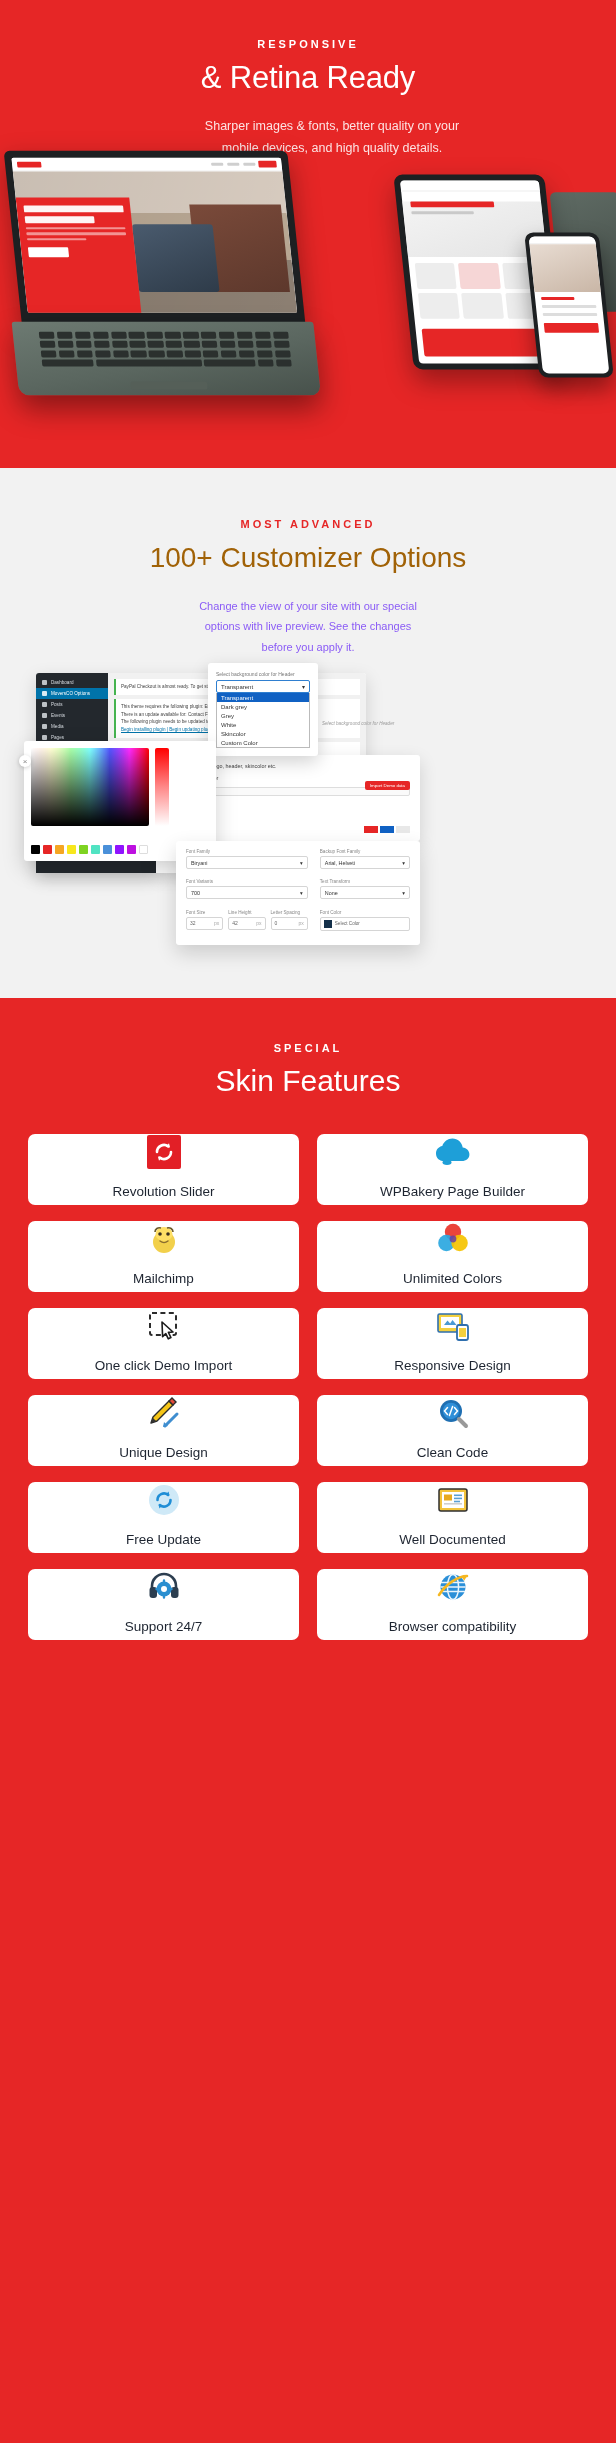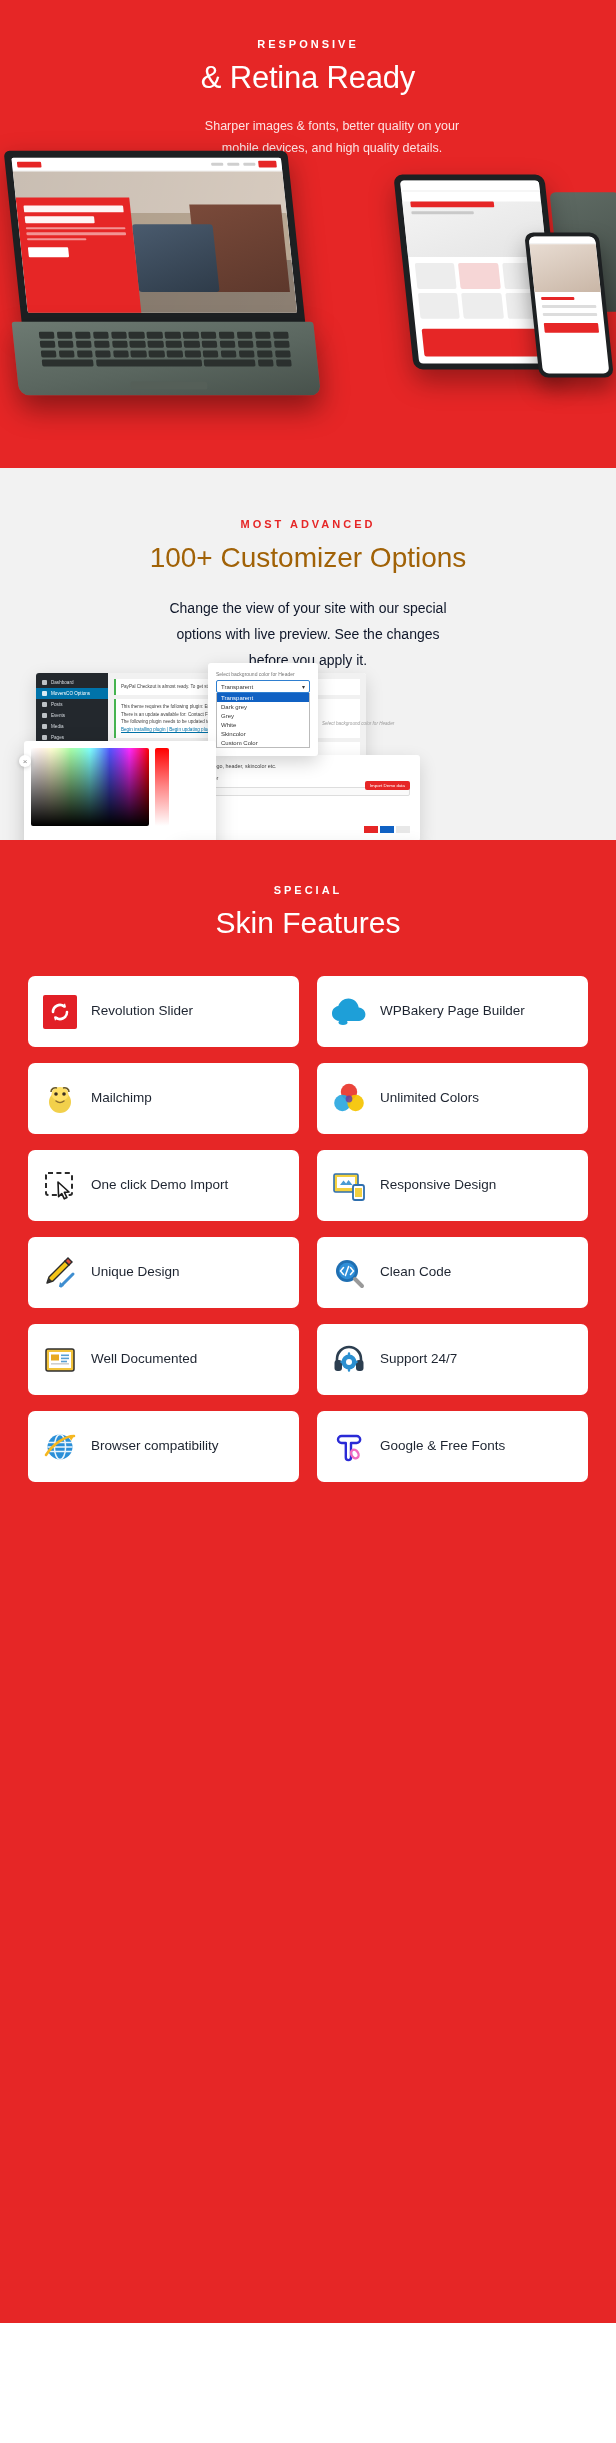--- a/index.html
+++ b/index.html
@@ -193,33 +193,33 @@
     position: absolute; right: -10px; top: 52px;
     width: 70px; height: 120px;
     background: linear-gradient(160deg,#5f6b64,#414a45);
     border-radius: 6px;
     transform: rotate(-6deg) skewY(6deg);
   }
 
   
   #customizer {
     background: #f2f2f2;
-    height: 372px;
+    height: 530px;
     position: relative;
     overflow: hidden;
   }
   #customizer .eyebrow { color: #e62626; padding-top: 50px; }
   #customizer .sec-title {
     color: #a16207;
     font-size: 28px;
     margin-top: 12px;
   }
   #customizer .sec-desc {
-    color: #0f172a;
-    font-size: 14px;
+    color: #8b5cf6;
+    font-size: 11px;
     margin-top: 22px;
     line-height: 1.85;
   }
 
   .mock { position: absolute; left: 0; top: 195px; width: 616px; height: 335px; }
 
   
   .wp {
     position: absolute; left: 36px; top: 10px;
     width: 330px; height: 150px;
@@ -385,20 +385,21 @@
     gap: 16px 18px;
   }
   .card {
     background: #ffffff;
     border-radius: 7px;
     height: 71px;
     display: flex;
     align-items: center;
     gap: 13px;
     padding: 0 14px;
+    flex-direction: column;
   }
   .card .ic-wrap {
     width: 36px; height: 36px;
     flex: 0 0 36px;
     display: flex; align-items: center; justify-content: center;
   }
   .card .ic-wrap svg { display: block; }
   .card .label {
     font-size: 13.5px;
     color: #1d2430;
@@ -832,20 +833,32 @@
         <svg width="34" height="34" viewBox="0 0 34 34">
             <circle cx="15" cy="15" r="11" fill="#1f6fb2"></circle>
             <circle cx="15" cy="15" r="8.2" fill="#2f8fd8"></circle>
             <path d="M11.5 11.5L8.5 15l3 3.5M18.5 11.5L21.5 15l-3 3.5M16.6 10.4l-3.2 9.2" stroke="#fff" stroke-width="1.5" fill="none" stroke-linecap="round"></path>
             <path d="M23 23l7 7" stroke="#999" stroke-width="4" stroke-linecap="round"></path>
           </svg>
       </span>
       <span class="label">Clean Code</span>
     </div>
 
+    <div class="card">
+      <span class="ic-wrap">
+        <svg width="34" height="34" viewBox="0 0 34 34">
+            <circle cx="17" cy="17" r="15" fill="#cfe9f7"></circle>
+            <path d="M10.5 17a6.5 6.5 0 0 1 10.6-5.1" stroke="#1f8ed6" stroke-width="2.6" fill="none" stroke-linecap="round"></path>
+            <path d="M23.5 17a6.5 6.5 0 0 1-10.6 5.1" stroke="#1f8ed6" stroke-width="2.6" fill="none" stroke-linecap="round"></path>
+            <path d="M21.6 8.6l.8 4-4-.8z" fill="#1f8ed6"></path>
+            <path d="M12.4 25.4l-.8-4 4 .8z" fill="#1f8ed6"></path>
+          </svg>
+      </span>
+      <span class="label">Free Update</span>
+    </div>
 
     <div class="card">
       <span class="ic-wrap">
         <svg width="34" height="34" viewBox="0 0 34 34">
             <rect x="3" y="6" width="28" height="22" rx="2" fill="#f3c33b" stroke="#2f2f2f" stroke-width="1.5"></rect>
             <rect x="6" y="9" width="22" height="16" fill="#fff"></rect>
             <rect x="8" y="11.5" width="8" height="6" fill="#e8a91f"></rect>
             <rect x="18" y="11.5" width="8" height="1.6" fill="#5a9fd4"></rect>
             <rect x="18" y="14.6" width="8" height="1.6" fill="#5a9fd4"></rect>
             <rect x="18" y="17.7" width="6" height="1.6" fill="#5a9fd4"></rect>
@@ -875,24 +888,15 @@
             <circle cx="17" cy="17" r="12.5" fill="#2a8fd8"></circle>
             <ellipse cx="17" cy="17" rx="5.6" ry="12.5" fill="none" stroke="#e8f4fc" stroke-width="1.5"></ellipse>
             <path d="M5 12.5h24M5 21.5h24M4.5 17h25" stroke="#e8f4fc" stroke-width="1.5"></path>
             <path d="M3 25C10 14 22 6 31 6" stroke="#f5b721" stroke-width="2.6" fill="none" stroke-linecap="round"></path>
             <path d="M31 6l-5.4.6 2.6 4.2z" fill="#f5b721"></path>
           </svg>
       </span>
       <span class="label">Browser compatibility</span>
     </div>
 
-    <div class="card">
-      <span class="ic-wrap">
-        <svg width="34" height="34" viewBox="0 0 34 34">
-            <path d="M6 9.5c0-2 1.6-3.5 3.6-3.5h15c2 0 3.6 1.5 3.6 3.5S26.6 13 24.6 13H19v14.5a2.6 2.6 0 1 1-5.2 0V13H9.6C7.6 13 6 11.5 6 9.5z" fill="none" stroke="#2a2ad6" stroke-width="2.4" stroke-linejoin="round"></path>
-            <ellipse cx="22.8" cy="24" rx="3.4" ry="4.6" transform="rotate(-33 22.8 24)" fill="none" stroke="#f06ac0" stroke-width="2.4"></ellipse>
-          </svg>
-      </span>
-      <span class="label">Google &amp; Free Fonts</span>
-    </div>
 
   </div>
 </section>
 
 </body></html>

